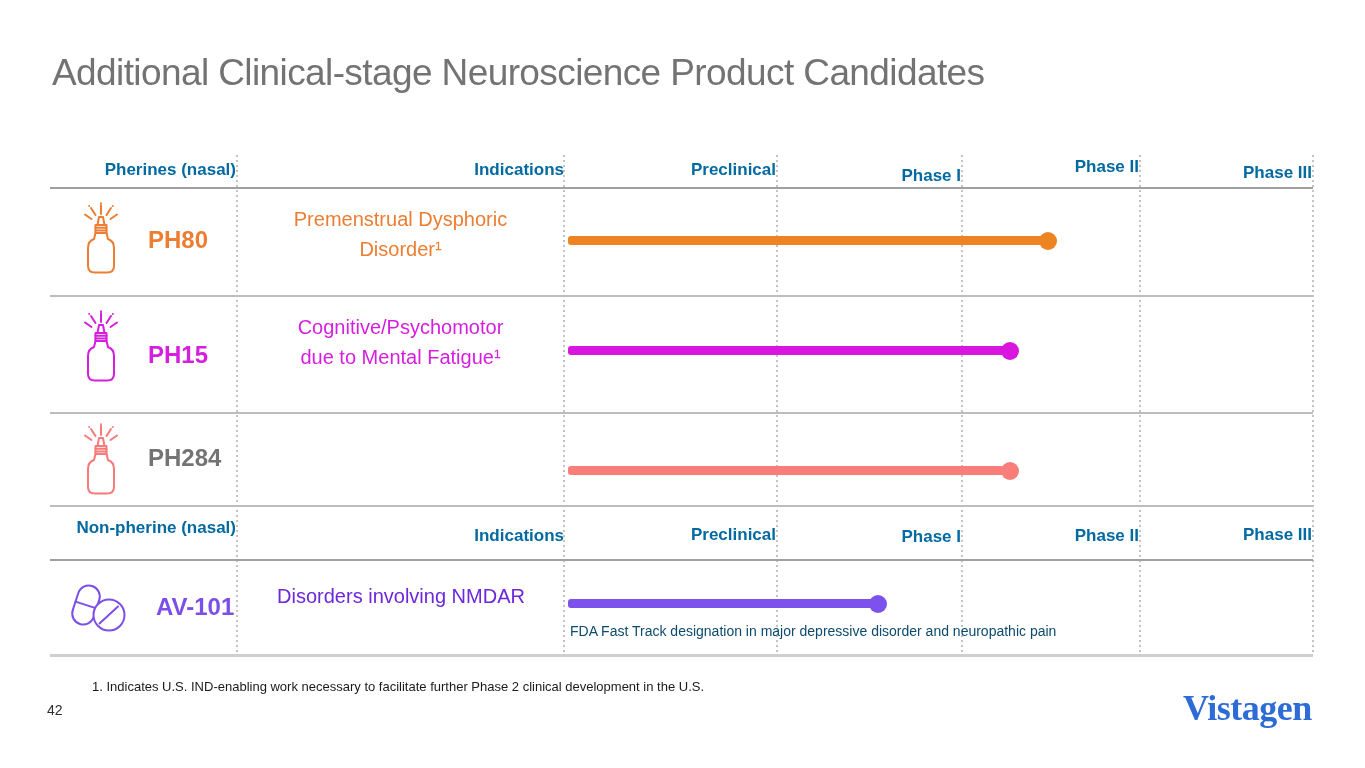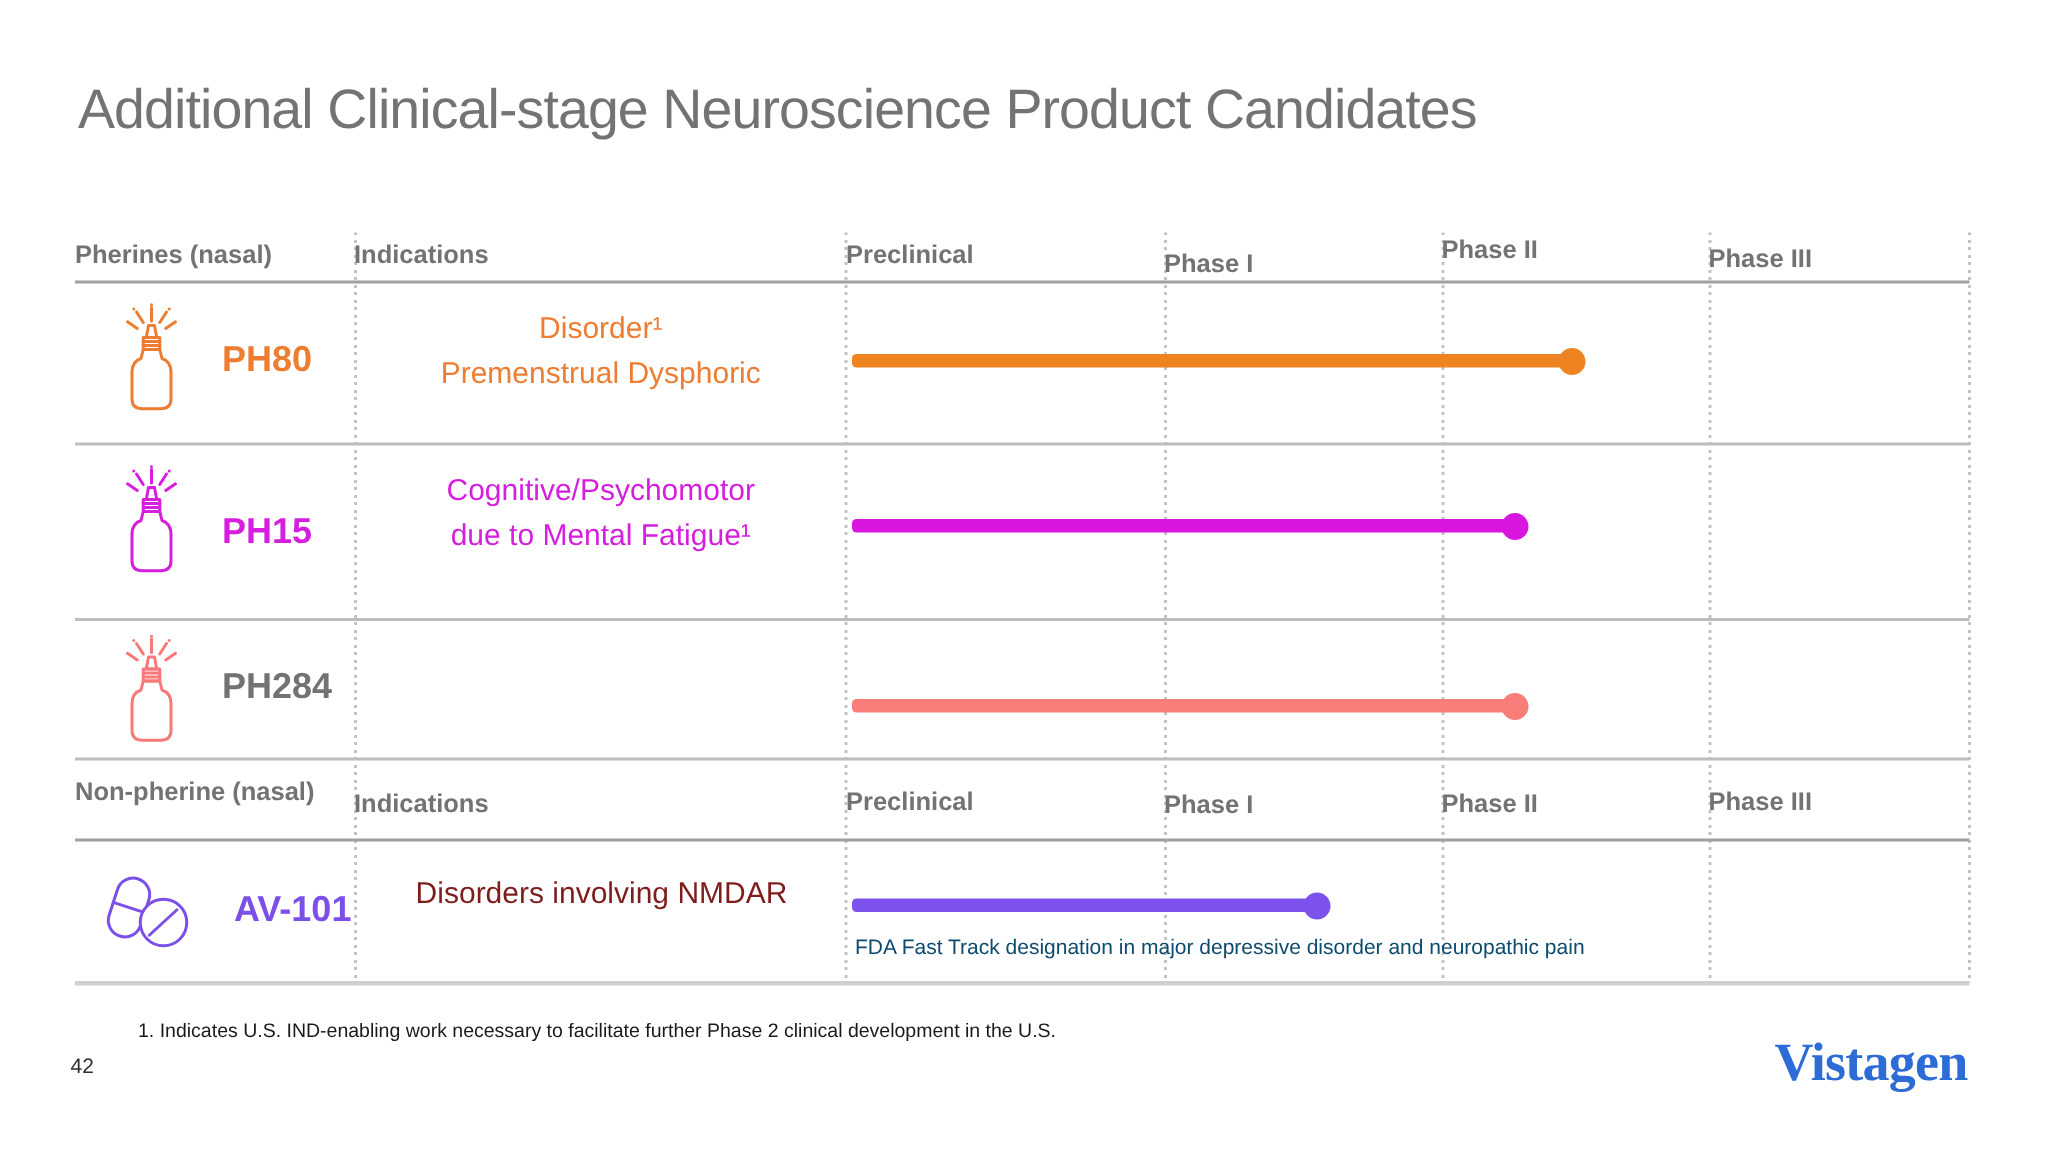--- a/index.html
+++ b/index.html
@@ -10,21 +10,21 @@
          letter-spacing:-0.6px;color:#737373;white-space:nowrap;}
 
   
   .vline{position:absolute;top:155px;height:500px;width:2px;
          background-image:repeating-linear-gradient(to bottom,#c3c3c3 0 2px,transparent 2px 5px);}
   .hline{position:absolute;left:50px;width:1263px;height:2px;background:#bdbdbd;}
   .hline.dark{background:#a0a0a0;}
   .hline.bottom{height:3px;background:#cfcfcf;}
 
   
-  .hcell{position:absolute;font-size:17px;font-weight:700;color:#737373;text-align:left;white-space:nowrap;}
+  .hcell{position:absolute;font-size:17px;font-weight:700;color:#0369a1;text-align:right;white-space:nowrap;}
 
   
   .icon{position:absolute;display:block;}
   .icon svg{display:block;}
   .pname{position:absolute;font-size:24px;font-weight:700;white-space:nowrap;}
   .ind{position:absolute;text-align:center;font-size:20px;line-height:30px;}
   .track{position:absolute;left:568px;width:745px;height:9px;}
   .bar{position:relative;height:9px;border-radius:3px;}
   .bar-dot{position:absolute;right:-9px;top:50%;transform:translateY(-50%);
            width:18px;height:18px;border-radius:50%;}
@@ -75,22 +75,22 @@
         <circle cx="38.8" cy="4" r="1" fill="currentColor" stroke="none"></circle>
       <path d="M25 15 L29 15 L30.5 23 L23.5 23 Z"></path>
       <rect x="21.5" y="23" width="11" height="8"></rect>
       <line x1="21.5" y1="25.7" x2="32.5" y2="25.7"></line>
         <line x1="21.5" y1="28.4" x2="32.5" y2="28.4"></line>
       <path d="M32.5 31 L34 37 C38.5 38.5 40 41.5 40 46 L40 64 C40 68.5 37.5 70.5 33 70.5 L21 70.5 C16.5 70.5 14 68.5 14 64 L14 46 C14 41.5 15.5 38.5 20 37 L21.5 31 Z"></path>
     </svg>
   </span>
   <div class="pname" style="left: 148px; top: 226px; color: rgb(237, 125, 49);">PH80</div>
   <div class="ind" style="left: 236px; width: 329px; top: 204px; color: rgb(237, 125, 49);">
+    <div>Premenstrual Dysphoric</div>
     <div>Disorder¹</div>
-    <div>Premenstrual Dysphoric</div>
   </div>
   <div class="track" style="top:236px">
     <div class="bar" style="width: 64.4%; background: rgb(238, 131, 34);">
         <span class="bar-dot" style="background: rgb(238, 131, 34);"></span>
       </div>
   </div>
 
   <span class="icon" style="left: 74px; top: 310px; color: rgb(213, 30, 222);">
     <svg width="54" height="72" viewBox="0 0 54 72" fill="none" stroke="currentColor" stroke-width="2" stroke-linecap="round" stroke-linejoin="round">
       <line x1="27" y1="12" x2="27" y2="3"></line>
@@ -154,21 +154,21 @@
     <svg width="66" height="58" viewBox="0 0 66 58" fill="none" stroke="currentColor" stroke-width="2" stroke-linecap="round" stroke-linejoin="round">
       <g transform="rotate(18 20 27)">
         <rect x="9" y="7" width="22" height="40" rx="11" fill="#ffffff"></rect>
         <line x1="9" y1="27" x2="31" y2="27"></line>
       </g>
       <circle cx="43" cy="37" r="15.5" fill="#ffffff"></circle>
       <line x1="33.5" y1="45.5" x2="52" y2="28.5"></line>
     </svg>
   </span>
   <div class="pname" style="left: 156px; top: 593px; color: rgb(124, 79, 232);">AV-101</div>
-  <div class="ind" style="left: 236px; width: 330px; top: 581px; color: #7f1d1d;">
+  <div class="ind" style="left: 236px; width: 330px; top: 581px; color: #6d28d9;">
     <div>Disorders involving NMDAR</div>
   </div>
   <div class="track" style="top:599px">
     <div class="bar" style="width: 41.6%; background: rgb(125, 82, 236);">
         <span class="bar-dot" style="background: rgb(125, 82, 236);"></span>
       </div>
   </div>
   <div class="fda-note">FDA Fast Track designation in major depressive disorder and neuropathic pain</div>
 
   <div class="footnote">1. Indicates U.S. IND-enabling work necessary to facilitate further Phase 2 clinical development in the U.S.</div>

